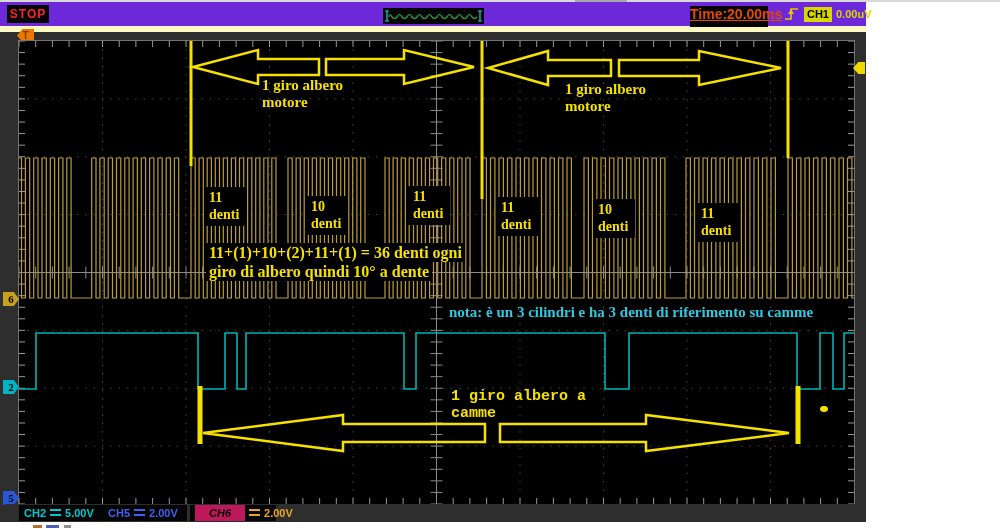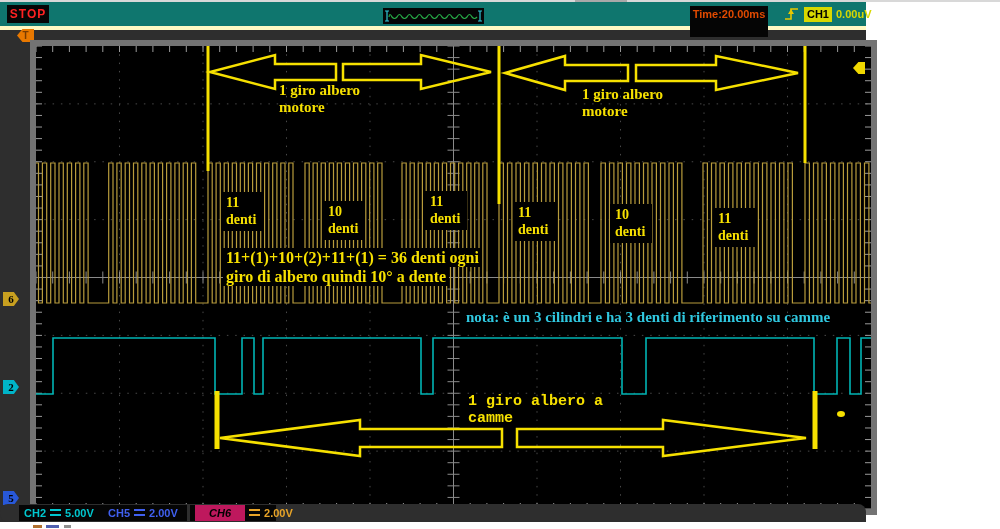--- a/index.html
+++ b/index.html
@@ -1,36 +1,36 @@
 <!DOCTYPE html>
 <html><head>
 <meta charset="utf-8">
 <style>
   html,body{margin:0;padding:0;background:#ffffff;font-family:"Liberation Sans",sans-serif;}
   #stage{position:relative;width:1000px;height:529px;background:#ffffff;overflow:hidden;}
   .top-strip{position:absolute;left:0;top:0;width:1000px;height:2px;background:#d8d8d8;}
   .top-strip .thumb{position:absolute;left:575px;top:0;width:52px;height:2px;background:#a8a8a8;}
   #scope-window{position:absolute;left:0;top:2px;width:866px;height:520px;background:#2e2e2e;}
   
-  .topbar{position:absolute;left:0;top:0;width:866px;height:24px;background:#0f766e;border-bottom:4px solid #fef9c3;}
+  .topbar{position:absolute;left:0;top:0;width:866px;height:24px;background:#6d28d9;border-bottom:6px solid #fef9c3;}
   .stop-box{position:absolute;left:7px;top:3px;width:42px;height:18px;background:#060606;color:#ff2222;
             font-weight:bold;font-size:12px;text-align:center;line-height:18px;letter-spacing:1px;}
   .preview-box{position:absolute;left:383px;top:6px;width:101px;height:16px;background:#050505;}
-  .time-box{position:absolute;left:690px;top:4px;width:78px;height:31px;background:#050505;color:#e04a00;
-            font-size:11px;font-weight:bold;text-align:center;line-height:17px;}
+  .time-box{position:absolute;left:690px;top:4px;width:78px;height:21px;background:#050505;color:#e04a00;
+            font-size:14px;font-weight:bold;text-align:center;line-height:17px;text-decoration:underline;}
   .trig-icon{position:absolute;left:783px;top:3px;width:18px;height:18px;}
   .ch1-box{position:absolute;left:804px;top:5px;width:28px;height:15px;background:#d8d800;color:#000;
            font-size:11px;font-weight:bold;text-align:center;line-height:15px;}
   .ch1-val{position:absolute;left:836px;top:6px;color:#d8d800;font-size:11px;font-weight:bold;white-space:nowrap;}
   
   .t-marker{position:absolute;left:17px;top:27px;width:17px;height:13px;background:#e87800;
             clip-path:polygon(0 50%,32% 0,100% 0,100% 100%,32% 100%);
             color:#7a3c00;font-size:10px;font-weight:bold;text-align:center;line-height:13px;}
   
-  .plot{position:absolute;left:30px;top:38px;width:835px;height:463px;background:#000;border:6px solid #737373;}
+  .plot{position:absolute;left:18px;top:38px;width:835px;height:463px;background:#000;border:1px solid #737373;}
   .plot svg{position:absolute;left:0;top:0;}
   .annot{position:absolute;color:#f6e000;font-family:"Liberation Serif",serif;font-weight:bold;
          font-size:15px;line-height:17px;white-space:nowrap;}
   .teeth-box{position:absolute;background:#000;color:#f6e000;font-family:"Liberation Serif",serif;
              font-weight:bold;font-size:14px;line-height:17px;padding:2px 7px 3px 5px;}
   .formula-line{display:block;background:#000;color:#f6e000;font-family:"Liberation Serif",serif;
                 font-weight:bold;font-size:16px;line-height:19px;width:fit-content;padding:0 3px;}
   .note-cyan{position:absolute;color:#30c8e0;font-family:Liberation Serif, serif;font-weight:bold;
              font-size:15px;white-space:nowrap;}
   

